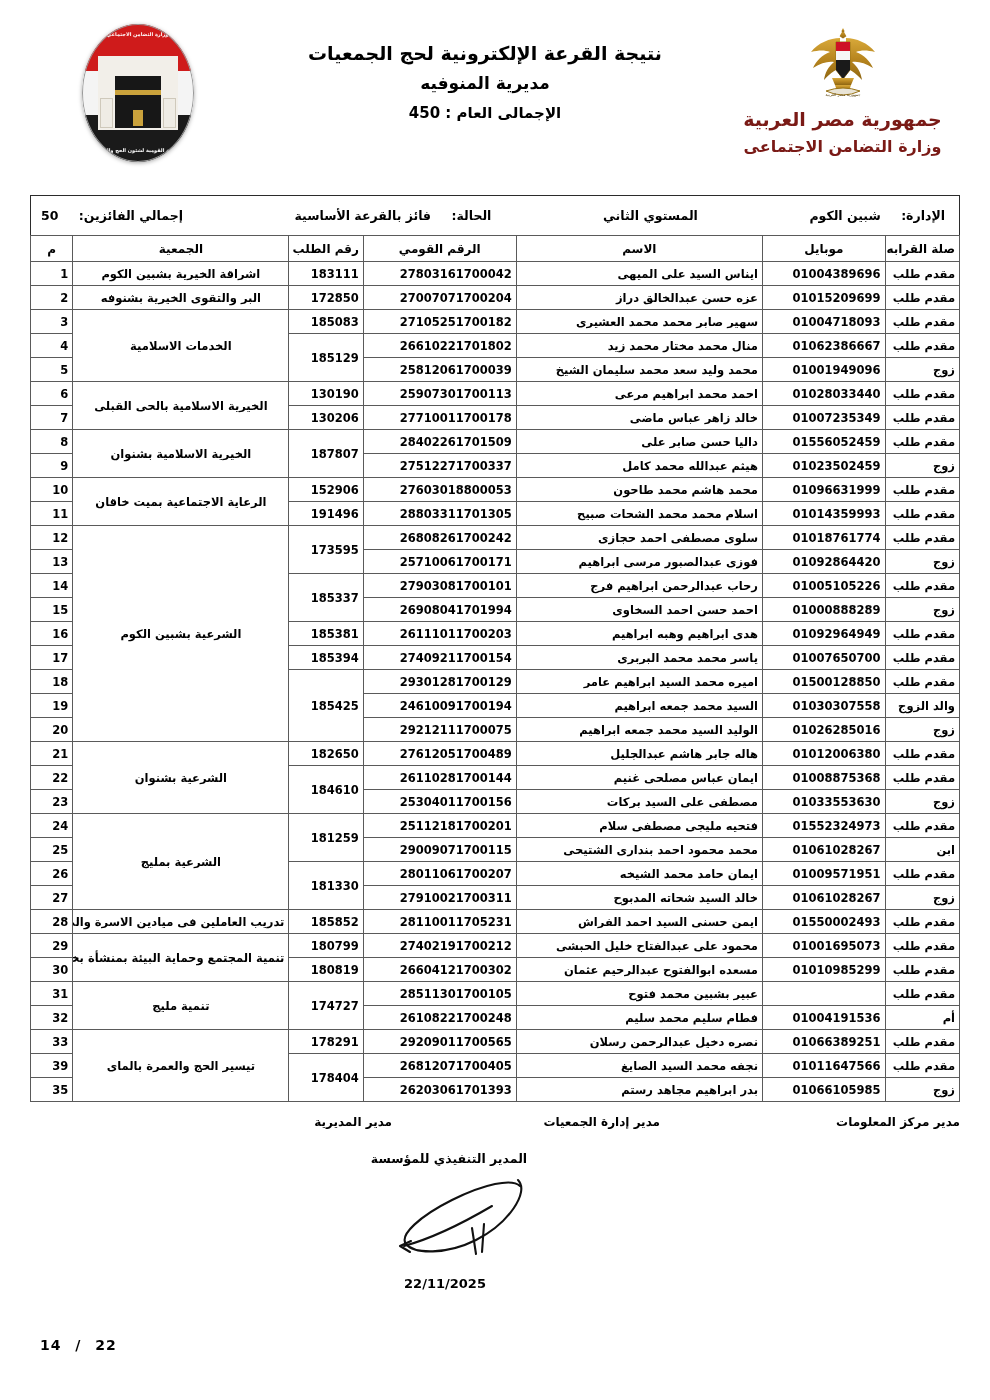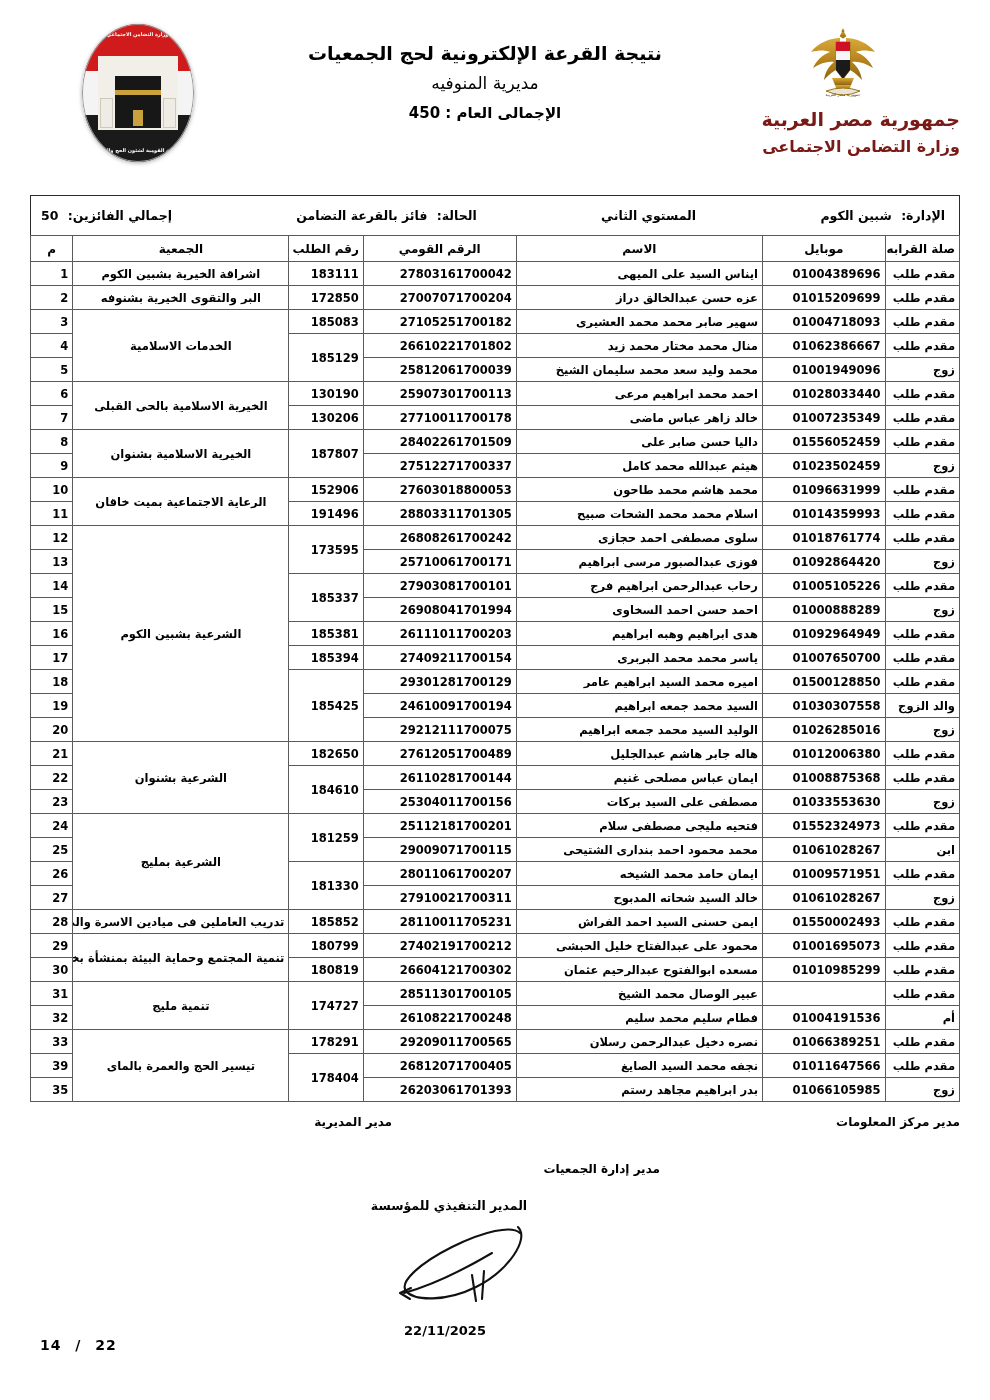--- a/index.html
+++ b/index.html
@@ -26,20 +26,21 @@
     justify-content: space-between;
     padding: 22px 30px 0 30px;
     direction: rtl;
   }
 
   
   .ministry-block {
     width: 235px;
     display: flex;
     flex-direction: column;
+    align-items: center;
     padding-top: 4px;
   }
   .eagle-wrap { height: 78px; display:flex; align-items:center; justify-content:center; }
   .ministry-line1 {
     font-size: 19px;
     font-weight: bold;
     color: #7a1a16;
     letter-spacing: 0px;
     margin-top: 4px;
     white-space: nowrap;
@@ -64,21 +65,21 @@
     margin-bottom: 9px;
     letter-spacing: 0;
   }
   .title-year {
     font-size: 14px;
     font-weight: bold;
     margin-bottom: 10px;
   }
   .title-dir {
     font-size: 17px;
-    font-weight: normal;
+    font-weight: bold;
     margin-bottom: 11px;
   }
   .title-total {
     font-size: 15px;
     font-weight: bold;
     margin-top: 8px;
   }
 
   
   .hajj-block {
@@ -171,21 +172,21 @@
   .info-strip {
     display: flex;
     align-items: center;
     justify-content: space-between;
     padding: 0 14px 0 10px;
     font-size: 12.5px;
     font-weight: bold;
     direction: rtl;
   }
   .info-strip .seg { white-space: nowrap; }
-  .info-strip .seg .lbl { margin-left: 5px; }
+  .info-strip .seg .lbl { margin-left: 16px; }
 
   
   tr.head-row td {
     height: 26px;
     font-size: 12px;
     text-align: center;
     background: #ffffff;
   }
 
   
@@ -204,21 +205,21 @@
   
   .sign-row {
     direction: rtl;
     display: flex;
     padding: 13px 30px 0 30px;
     font-size: 12px;
     font-weight: bold;
   }
   .sign-row .s-slot { text-align: right; }
   .s-info  { width: 300px; }
-  .s-assoc { width: 268px; margin-top: 47px; }
+  .s-assoc { width: 268px; }
   .s-dir   { width: 240px; }
 
   .exec-block {
     direction: rtl;
     margin-top: 22px;
     padding-right: 30px;
     text-align: center;
     width: 960px;
   }
   .exec-label { font-size: 12.5px; font-weight: bold; padding-right: 92px; }
@@ -318,21 +319,21 @@
       <tr class="info-row">
         <td colspan="7">
           <div class="info-strip">
             <div class="seg">
               <span class="lbl">الإدارة:</span>
               <span>شبين الكوم</span>
             </div>
             <div class="seg">المستوي الثاني</div>
             <div class="seg">
               <span class="lbl">الحالة:</span>
-              <span>فائز بالقرعة التضامن</span>
+              <span>فائز بالقرعة الأساسية</span>
             </div>
             <div class="seg">
               <span class="lbl">إجمالي الفائزين:</span>
               <span>50</span>
             </div>
           </div>
         </td>
       </tr>
       <tr class="head-row">
         <td>صلة القرابه</td>
@@ -581,21 +582,21 @@
           <td class="">مقدم طلب</td>
           <td class="">01010985299</td>
           <td class="name-cell">مسعده ابوالفتوح عبدالرحيم عثمان</td>
           <td class="">26604121700302</td>
           <td class="">180819</td>
           <td class="num-cell">30</td>
         </tr>
         <tr>
           <td class="">مقدم طلب</td>
           <td class=""></td>
-          <td class="name-cell">عبير الوصال محمد الشيخ</td>
+          <td class="name-cell">عبير بشبين محمد فتوح</td>
           <td class="">28511301700105</td>
           <td class="" rowspan="2">174727</td>
           <td class="assoc-cell" rowspan="2">تنمية مليج</td>
           <td class="num-cell">31</td>
         </tr>
         <tr>
           <td class="">أم</td>
           <td class="">01004191536</td>
           <td class="name-cell">فطام سليم محمد سليم</td>
           <td class="">26108221700248</td>

